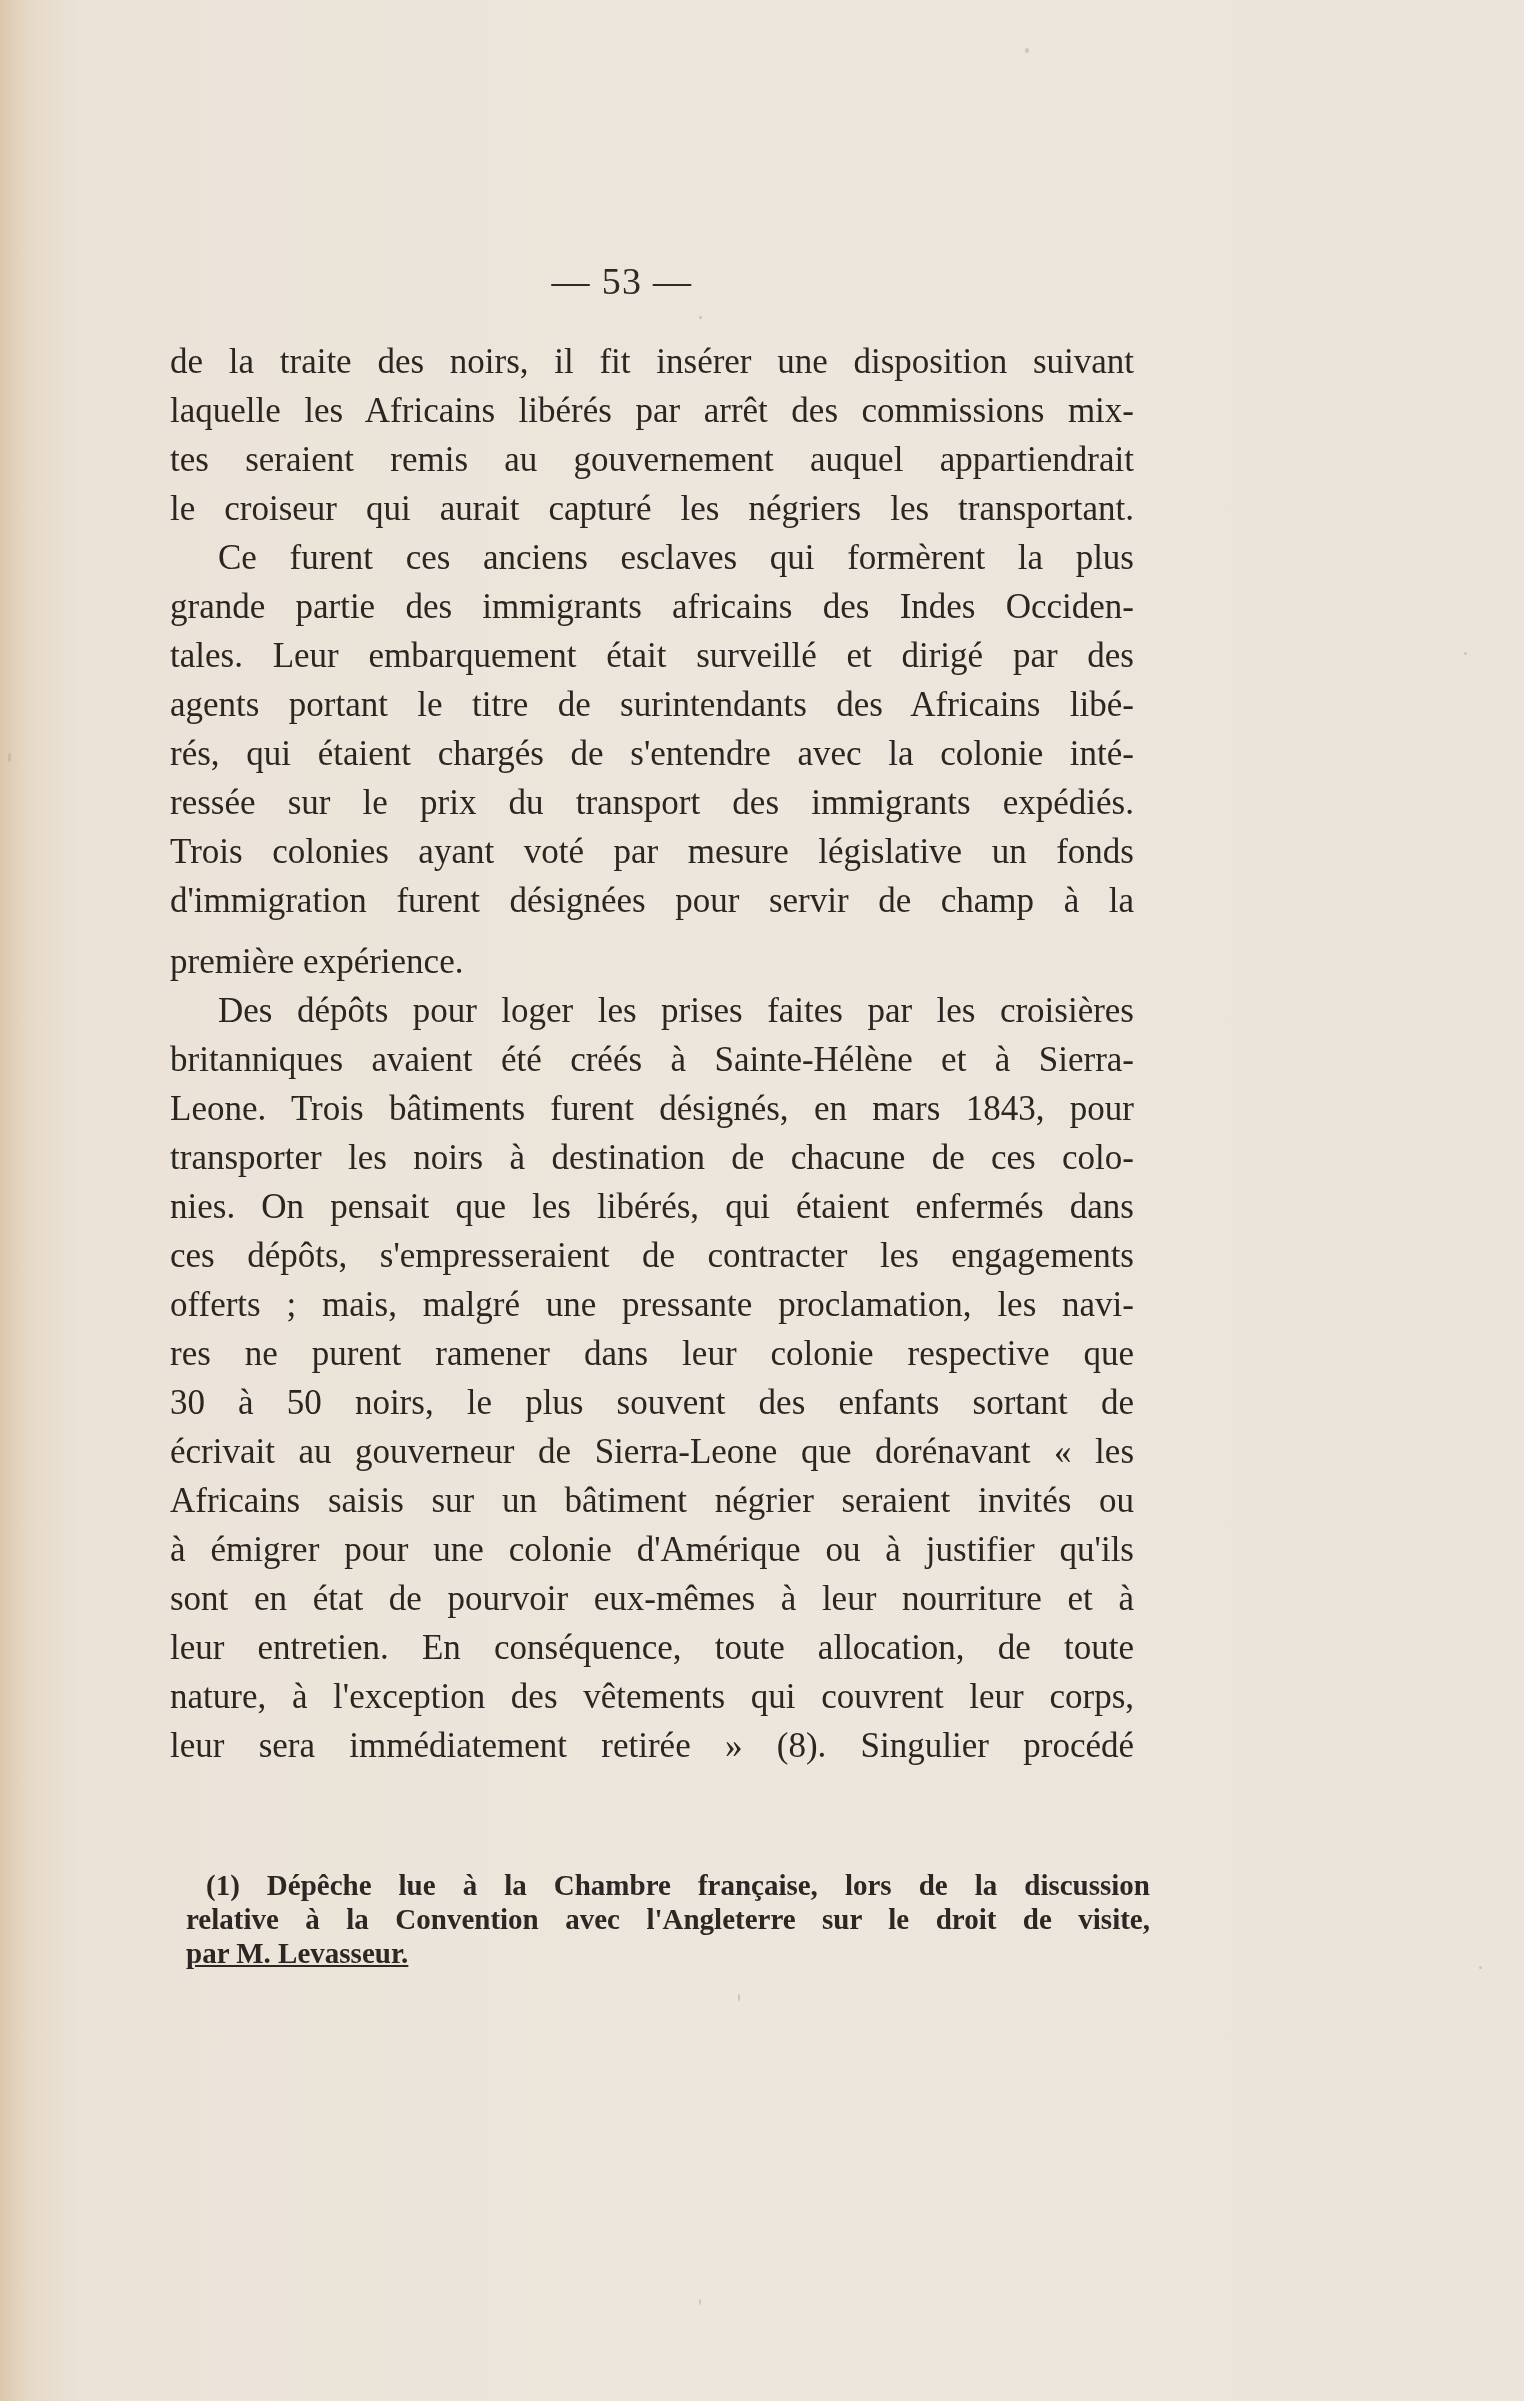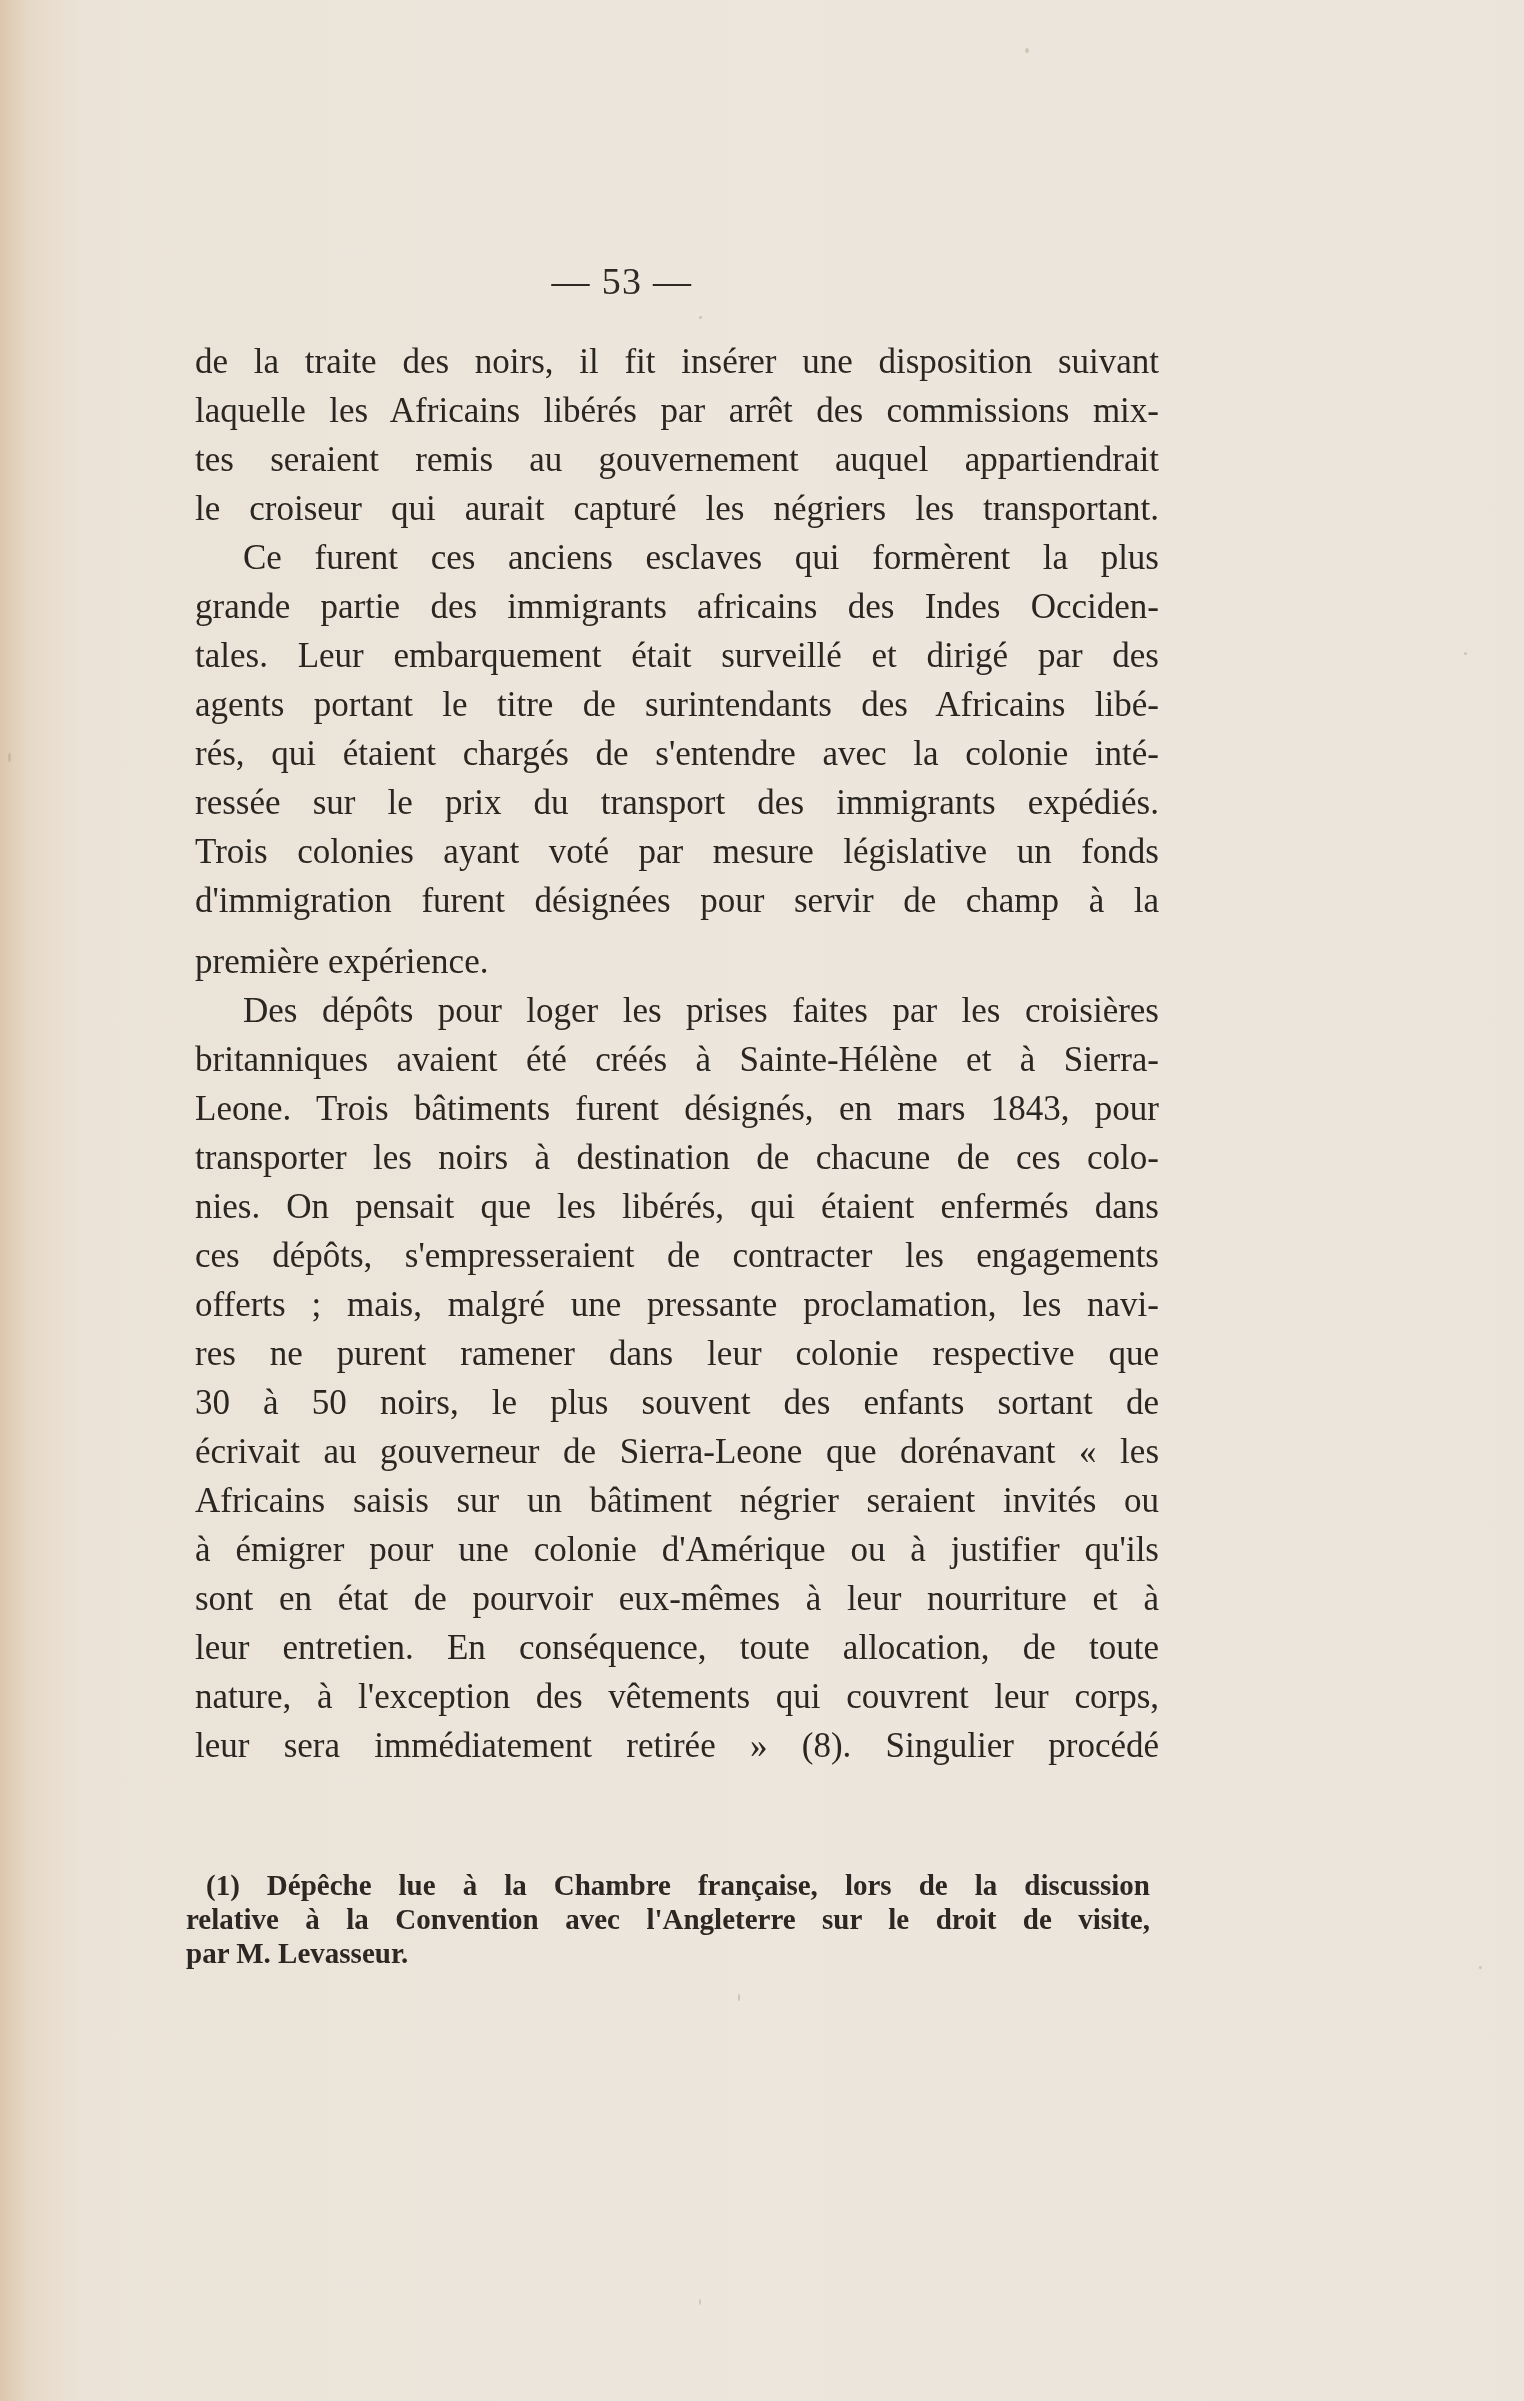--- a/index.html
+++ b/index.html
@@ -32,21 +32,21 @@
     top: 259px;
     left: 0;
     width: 1244px;
     text-align: center;
     font-size: 38px;
     letter-spacing: 1.3px;
     color: #2f2a25;
   }
   .body-text {
     position: absolute;
-    left: 195px;
+    left: 170px;
     top: 337px;
     width: 964px;
   }
   .line {
     display: block;
     font-size: 35px;
     line-height: 49px;
     height: 49px;
     white-space: nowrap;
     text-align: justify;
@@ -71,21 +71,21 @@
     font-size: 29px;
     line-height: 34px;
     height: 34px;
     white-space: nowrap;
     text-align: justify;
     text-align-last: justify;
     font-weight: bold;
     color: #2c2723;
   }
   .fn-line.indent { padding-left: 20px; }
-  .fn-line.last { text-align-last: left; }
+  .fn-line.last { text-align-last: left; text-decoration: underline; }
 </style>
 </head>
 <body>
 
 <div class="page">
 
   <div class="speck" style="left:1025px;top:48px;width:4px;height:5.4px;"></div>
   <div class="speck" style="left:699px;top:316px;width:2.7px;height:2.7px;"></div>
   <div class="speck" style="left:1464px;top:652px;width:3.4px;height:3.4px;"></div>
   <div class="speck" style="left:1479px;top:1966px;width:3.4px;height:3.4px;"></div>

